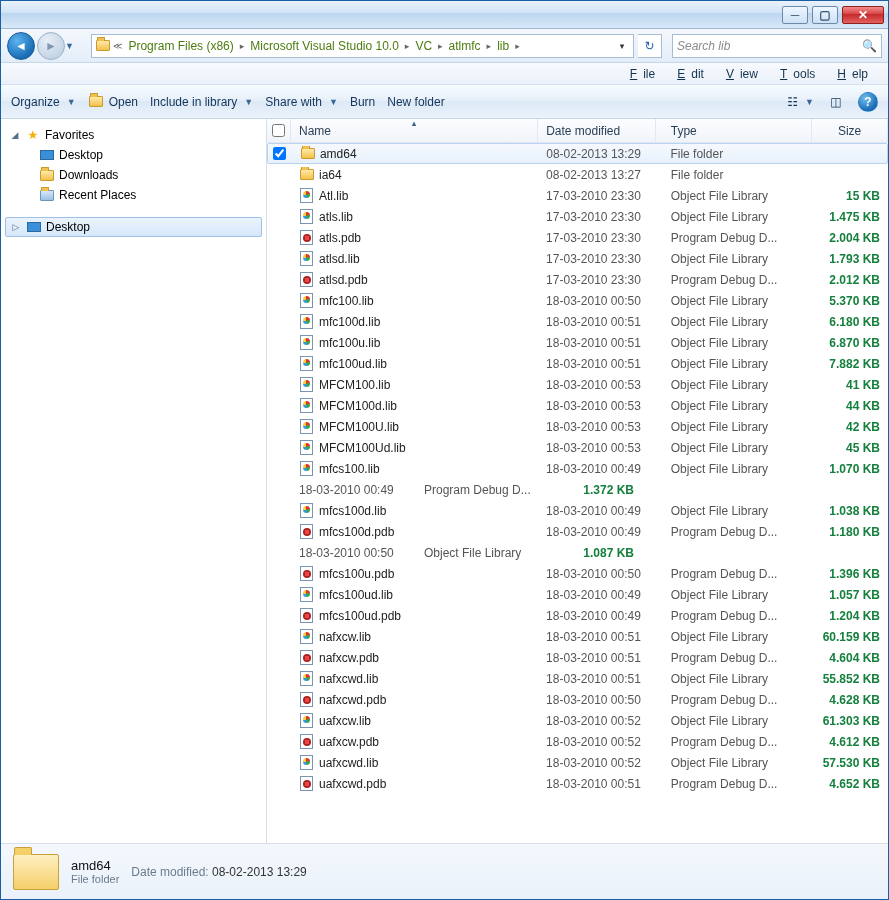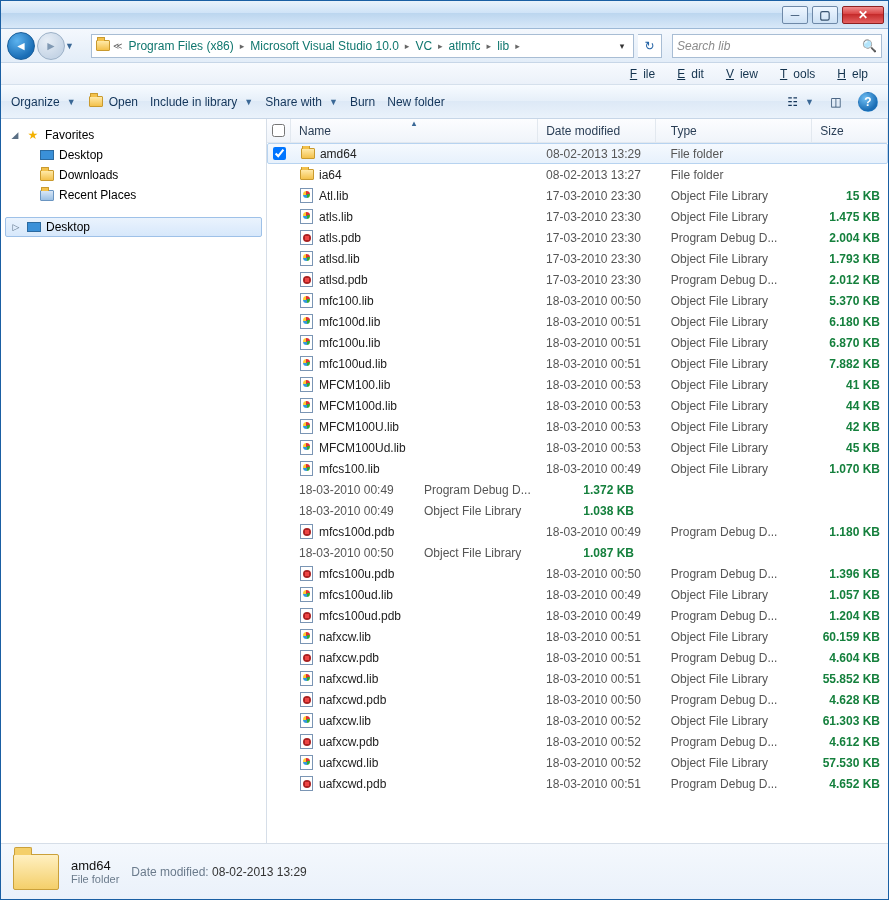--- a/index.html
+++ b/index.html
@@ -12,21 +12,21 @@
   .tb-btn.close { background: linear-gradient(#f08d8d,#d94242 45%,#c52b2b 46%,#e46060); border-color:#8e2020; color:#fff; width:42px; }
   
   .navbar { height: 34px; background: linear-gradient(#f4f8fd,#e3edf8); display:flex; align-items:center; padding: 0 6px; gap:4px; border-bottom:1px solid #c7d6e7; }
   .navbtn-wrap { position:relative; width:62px; height:30px; }
   .navcircle { width:28px; height:28px; border-radius:50%; display:inline-flex; align-items:center; justify-content:center; position:absolute; top:1px; }
   .nav-back { left:0; background: radial-gradient(circle at 35% 30%, #5cb3ef, #1a6db5 70%); border:1px solid #185d99; color:#fff; }
   .nav-fwd  { left:30px; background: radial-gradient(circle at 35% 30%, #e7eef6, #c6d5e6 70%); border:1px solid #9cb1c7; color:#8099b3; }
   .nav-drop { position:absolute; left:58px; top:10px; color:#3a6896; font-size:9px; }
   .breadcrumb { flex:1; height:24px; border:1px solid #a8bdd4; background:#fff; display:flex; align-items:center; padding:0 2px; margin-left:18px; }
   .bc-icon { width:18px; height:18px; display:inline-flex; align-items:center; justify-content:center; }
-  .bc-item { padding: 0 5px; color:#0f766e; white-space:nowrap; }
+  .bc-item { padding: 0 5px; color:#4d7c0f; white-space:nowrap; }
   .bc-sep  { color:#666; font-size:9px; padding:0 1px; }
   .bc-spacer { flex:1; }
   .bc-dd   { width:18px; text-align:center; color:#333; font-size:9px; }
   .refresh { width:24px; height:24px; border:1px solid #a8bdd4; border-left:none; background:#fff; display:flex; align-items:center; justify-content:center; color:#2161a4; }
   .search  { width:210px; height:24px; border:1px solid #a8bdd4; background:#fff; margin-left:6px; display:flex; align-items:center; padding:0 4px; color:#8b8b8b; font-style:italic; }
   .search .sicon { margin-left:auto; color:#2161a4; font-style:normal; }
   
   .menubar { height:22px; background:linear-gradient(#f7fafe,#ebf1f9); display:flex; align-items:center; padding:0 8px; gap:4px; border-bottom:1px solid #d5e0ec;justify-content:flex-end; }
   .menubar span { padding:2px 6px; color:#14334e; }
   .menubar span u { text-decoration:underline; }
@@ -52,21 +52,21 @@
   .tree-group-gap { height:12px; }
   
   .listwrap { flex:1; display:flex; flex-direction:column; min-width:0; }
   .cols { height:24px; display:flex; align-items:center; border-bottom:1px solid #e2e8ef; background:linear-gradient(#fcfdff,#f0f4fa); color:#2a3e55; }
   .col { padding:0 8px; border-right:1px solid #e2e8ef; display:flex; align-items:center; height:100%; position:relative; }
   .col .sort { position:absolute; top:-1px; left:50%; transform:translateX(-50%); font-size:9px; color:#3a6896; }
   .c-chk  { width:24px; justify-content:center; }
   .c-name { width:248px; }
   .c-date { width:118px; }
   .c-type { width:150px;margin-left:7px; }
-  .c-size { width:76px; justify-content:flex-start; text-align:right; }
+  .c-size { width:76px; justify-content:center; text-align:right; }
   .rows { flex:1; overflow:auto; }
   .row { height:21px; display:flex; align-items:center; }
   .row.sel { background:linear-gradient(#f5f9fe,#e7f1fc); border:1px solid #b7d3f0; border-radius:2px; }
   .row .c-chk input { margin:0; }
   .row .cell { padding:0 8px; white-space:nowrap; overflow:hidden; text-overflow:ellipsis; color:#222; display:flex; align-items:center; }
   .row .c-name { gap:4px; }
   .row .c-date, .row .c-type { color:#555; }
   .row .c-size { color:#15803d; justify-content:flex-end;font-weight:bold; }
   .fi { width:16px; height:16px; display:inline-flex; align-items:center; justify-content:center; flex-shrink:0; }
   .fi-lib { width:13px; height:15px; background:#fff; border:1px solid #7a95b4; position:relative; }
@@ -424,20 +424,26 @@
             <div class="cell c-size">1.070 KB</div>
           </div>
           <div class="row">
             <div class="cell c-chk"></div>
             <div class="cell c-date">18-03-2010 00:49</div>
             <div class="cell c-type">Program Debug D...</div>
             <div class="cell c-size">1.372 KB</div>
           </div>
           <div class="row">
             <div class="cell c-chk"></div>
+            <div class="cell c-name">
+              <span class="fi">
+                <span class="fi-lib"></span>
+              </span>
+              <span>mfcs100d.lib</span>
+            </div>
             <div class="cell c-date">18-03-2010 00:49</div>
             <div class="cell c-type">Object File Library</div>
             <div class="cell c-size">1.038 KB</div>
           </div>
           <div class="row">
             <div class="cell c-chk"></div>
             <div class="cell c-name">
               <span class="fi">
                 <span class="fi-pdb"></span>
               </span>

